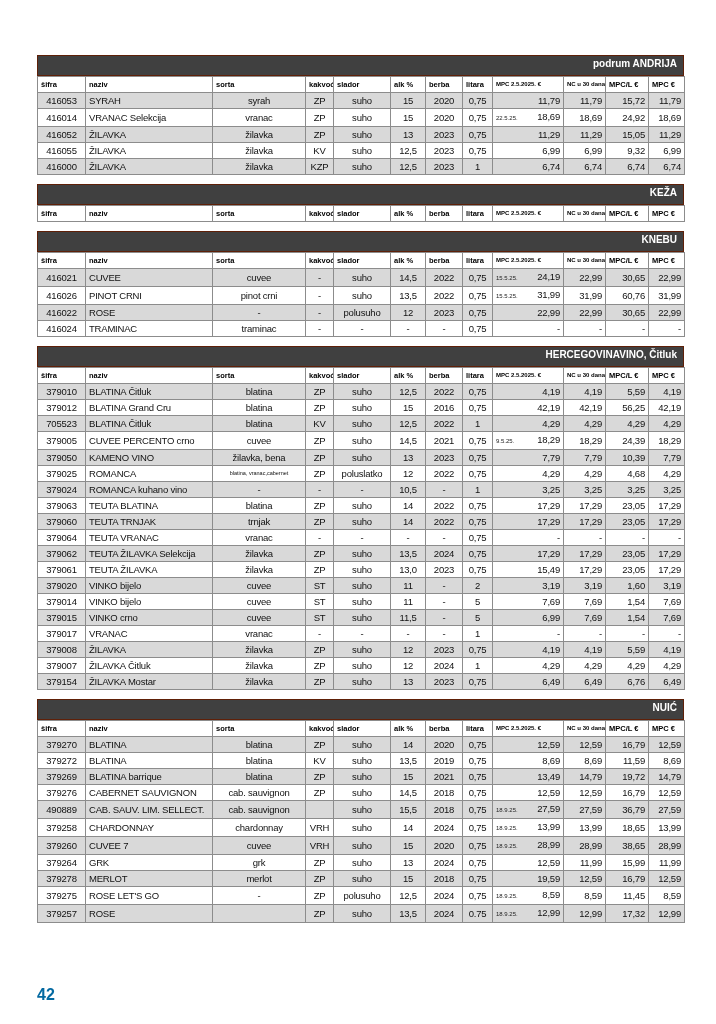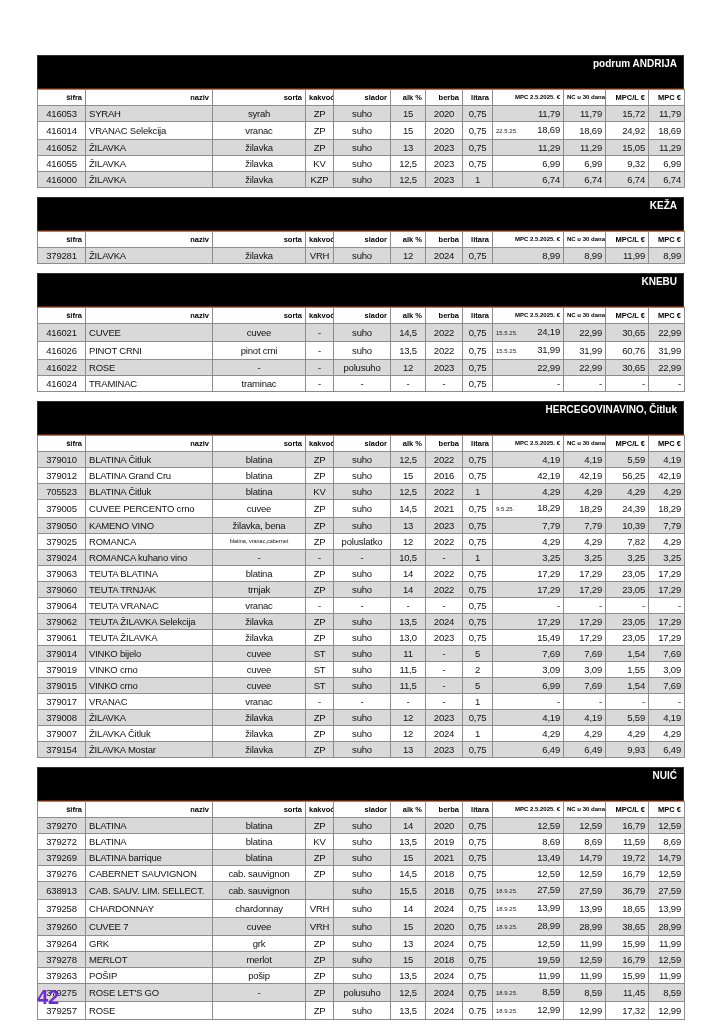--- a/index.html
+++ b/index.html
@@ -1,34 +1,34 @@
 <!DOCTYPE html>
 <html><head>
 <meta charset="utf-8">
 <style>
   html,body{margin:0;padding:0;background:#e8e8e8;}
   .page{position:relative;width:716px;height:1024px;background:#ffffff;margin:0 auto;
         font-family:"Liberation Sans",sans-serif;color:#111;overflow:hidden;}
   .content{position:absolute;left:37px;top:55px;width:647px;}
   .section{margin-bottom:9px;}
-  .bar{box-sizing:border-box;background:#000000;border:1px solid #5e2008;color:#fff;
-       font-size:10px;font-weight:bold;text-align:right;padding:2px 6px 19px 6px;line-height:11px;}
+  .bar{box-sizing:border-box;background:#404040;border:1px solid #5e2008;color:#fff;
+       font-size:10px;font-weight:bold;text-align:right;padding:2px 6px 6px 6px;line-height:11px;}
   table{width:100%;border-collapse:collapse;table-layout:fixed;}
   th,td{box-sizing:border-box;border:1px solid #8c8c8c;overflow:hidden;white-space:nowrap;
         padding:1px 3px;height:16px;line-height:13px;}
-  th{background:#ffffff;font-size:7.5px;font-weight:bold;text-align:right;color:#000;}
+  th{background:#ffffff;font-size:7.5px;font-weight:bold;text-align:left;color:#000;}
   th.tiny{font-size:6px;}
   td{font-size:9.5px;letter-spacing:-0.2px;}
   tbody tr:nth-child(odd) td{background:#d9d9d9;}
   tbody tr:nth-child(even) td{background:#ffffff;}
   .a-l{text-align:left;} .a-c{text-align:center;} .a-r{text-align:right;}
   td.naziv{font-size:9.5px;}
   td.sorta-small{font-size:5.5px;letter-spacing:0;}
   .note{float:left;font-size:6px;letter-spacing:0;color:#222;padding-top:2px;}
-  .pagenum{position:absolute;left:37px;top:986px;font-size:20px;font-weight:bold;color:#6d28d9;}
+  .pagenum{position:absolute;left:37px;top:986px;font-size:16px;font-weight:bold;color:#0369a1;}
   
   col.c-sifra{width:48px;} col.c-naziv{width:127px;} col.c-sorta{width:93px;}
   col.c-kakvoca{width:28px;} col.c-slador{width:57px;} col.c-alk{width:35px;}
   col.c-berba{width:37px;} col.c-litara{width:30px;} col.c-mpcd{width:71px;}
   col.c-nc30{width:42px;} col.c-mpcl{width:43px;} col.c-mpc{width:36px;}
 </style>
 </head>
 <body>
 
 <div class="page">
@@ -167,34 +167,20 @@
               <th>alk %</th>
               <th>berba</th>
               <th>litara</th>
               <th class="tiny">MPC 2.5.2025. €</th>
               <th class="tiny">NC u 30 dana €</th>
               <th>MPC/L €</th>
               <th>MPC €</th>
             </tr>
           </thead>
           <tbody>
-            <tr>
-              <td class="a-c">379281</td>
-              <td class="a-l naziv">ŽILAVKA</td>
-              <td class="a-c">žilavka</td>
-              <td class="a-c">VRH</td>
-              <td class="a-c">suho</td>
-              <td class="a-c">12</td>
-              <td class="a-c">2024</td>
-              <td class="a-c">0,75</td>
-              <td class="a-r">8,99</td>
-              <td class="a-r">8,99</td>
-              <td class="a-r">11,99</td>
-              <td class="a-r">8,99</td>
-            </tr>
           </tbody>
         </table>
       </div>
       <div class="section">
         <div class="bar">KNEBU</div>
         <table>
           <colgroup>
             <col class="c-sifra">
             <col class="c-naziv">
             <col class="c-sorta">
@@ -392,21 +378,21 @@
               <td class="a-c">379025</td>
               <td class="a-l naziv">ROMANCA</td>
               <td class="a-c sorta-small">blatina, vranac,cabernet</td>
               <td class="a-c">ZP</td>
               <td class="a-c">poluslatko</td>
               <td class="a-c">12</td>
               <td class="a-c">2022</td>
               <td class="a-c">0,75</td>
               <td class="a-r">4,29</td>
               <td class="a-r">4,29</td>
-              <td class="a-r">7,82</td>
+              <td class="a-r">4,68</td>
               <td class="a-r">4,29</td>
             </tr>
             <tr>
               <td class="a-c">379024</td>
               <td class="a-l naziv">ROMANCA kuhano vino</td>
               <td class="a-c">-</td>
               <td class="a-c">-</td>
               <td class="a-c">-</td>
               <td class="a-c">10,5</td>
               <td class="a-c">-</td>
@@ -480,48 +466,48 @@
               <td class="a-c">suho</td>
               <td class="a-c">13,0</td>
               <td class="a-c">2023</td>
               <td class="a-c">0,75</td>
               <td class="a-r">15,49</td>
               <td class="a-r">17,29</td>
               <td class="a-r">23,05</td>
               <td class="a-r">17,29</td>
             </tr>
             <tr>
+              <td class="a-c">379020</td>
+              <td class="a-l naziv">VINKO bijelo</td>
+              <td class="a-c">cuvee</td>
+              <td class="a-c">ST</td>
+              <td class="a-c">suho</td>
+              <td class="a-c">11</td>
+              <td class="a-c">-</td>
+              <td class="a-c">2</td>
+              <td class="a-r">3,19</td>
+              <td class="a-r">3,19</td>
+              <td class="a-r">1,60</td>
+              <td class="a-r">3,19</td>
+            </tr>
+            <tr>
               <td class="a-c">379014</td>
               <td class="a-l naziv">VINKO bijelo</td>
               <td class="a-c">cuvee</td>
               <td class="a-c">ST</td>
               <td class="a-c">suho</td>
               <td class="a-c">11</td>
               <td class="a-c">-</td>
               <td class="a-c">5</td>
               <td class="a-r">7,69</td>
               <td class="a-r">7,69</td>
               <td class="a-r">1,54</td>
               <td class="a-r">7,69</td>
             </tr>
             <tr>
-              <td class="a-c">379019</td>
-              <td class="a-l naziv">VINKO crno</td>
-              <td class="a-c">cuvee</td>
-              <td class="a-c">ST</td>
-              <td class="a-c">suho</td>
-              <td class="a-c">11,5</td>
-              <td class="a-c">-</td>
-              <td class="a-c">2</td>
-              <td class="a-r">3,09</td>
-              <td class="a-r">3,09</td>
-              <td class="a-r">1,55</td>
-              <td class="a-r">3,09</td>
-            </tr>
-            <tr>
               <td class="a-c">379015</td>
               <td class="a-l naziv">VINKO crno</td>
               <td class="a-c">cuvee</td>
               <td class="a-c">ST</td>
               <td class="a-c">suho</td>
               <td class="a-c">11,5</td>
               <td class="a-c">-</td>
               <td class="a-c">5</td>
               <td class="a-r">6,99</td>
               <td class="a-r">7,69</td>
@@ -574,21 +560,21 @@
               <td class="a-c">379154</td>
               <td class="a-l naziv">ŽILAVKA Mostar</td>
               <td class="a-c">žilavka</td>
               <td class="a-c">ZP</td>
               <td class="a-c">suho</td>
               <td class="a-c">13</td>
               <td class="a-c">2023</td>
               <td class="a-c">0,75</td>
               <td class="a-r">6,49</td>
               <td class="a-r">6,49</td>
-              <td class="a-r">9,93</td>
+              <td class="a-r">6,76</td>
               <td class="a-r">6,49</td>
             </tr>
           </tbody>
         </table>
       </div>
       <div class="section">
         <div class="bar">NUIĆ</div>
         <table>
           <colgroup>
             <col class="c-sifra">
@@ -671,21 +657,21 @@
               <td class="a-c">suho</td>
               <td class="a-c">14,5</td>
               <td class="a-c">2018</td>
               <td class="a-c">0,75</td>
               <td class="a-r">12,59</td>
               <td class="a-r">12,59</td>
               <td class="a-r">16,79</td>
               <td class="a-r">12,59</td>
             </tr>
             <tr>
-              <td class="a-c">638913</td>
+              <td class="a-c">490889</td>
               <td class="a-l naziv">CAB. SAUV. LIM. SELLECT.</td>
               <td class="a-c">cab. sauvignon</td>
               <td class="a-c"></td>
               <td class="a-c">suho</td>
               <td class="a-c">15,5</td>
               <td class="a-c">2018</td>
               <td class="a-c">0,75</td>
               <td class="a-r"><span class="note">18.9.25.</span>27,59</td>
               <td class="a-r">27,59</td>
               <td class="a-r">36,79</td>
@@ -739,34 +725,20 @@
               <td class="a-c">merlot</td>
               <td class="a-c">ZP</td>
               <td class="a-c">suho</td>
               <td class="a-c">15</td>
               <td class="a-c">2018</td>
               <td class="a-c">0,75</td>
               <td class="a-r">19,59</td>
               <td class="a-r">12,59</td>
               <td class="a-r">16,79</td>
               <td class="a-r">12,59</td>
-            </tr>
-            <tr>
-              <td class="a-c">379263</td>
-              <td class="a-l naziv">POŠIP</td>
-              <td class="a-c">pošip</td>
-              <td class="a-c">ZP</td>
-              <td class="a-c">suho</td>
-              <td class="a-c">13,5</td>
-              <td class="a-c">2024</td>
-              <td class="a-c">0,75</td>
-              <td class="a-r">11,99</td>
-              <td class="a-r">11,99</td>
-              <td class="a-r">15,99</td>
-              <td class="a-r">11,99</td>
             </tr>
             <tr>
               <td class="a-c">379275</td>
               <td class="a-l naziv">ROSE LET'S GO</td>
               <td class="a-c">-</td>
               <td class="a-c">ZP</td>
               <td class="a-c">polusuho</td>
               <td class="a-c">12,5</td>
               <td class="a-c">2024</td>
               <td class="a-c">0,75</td>

